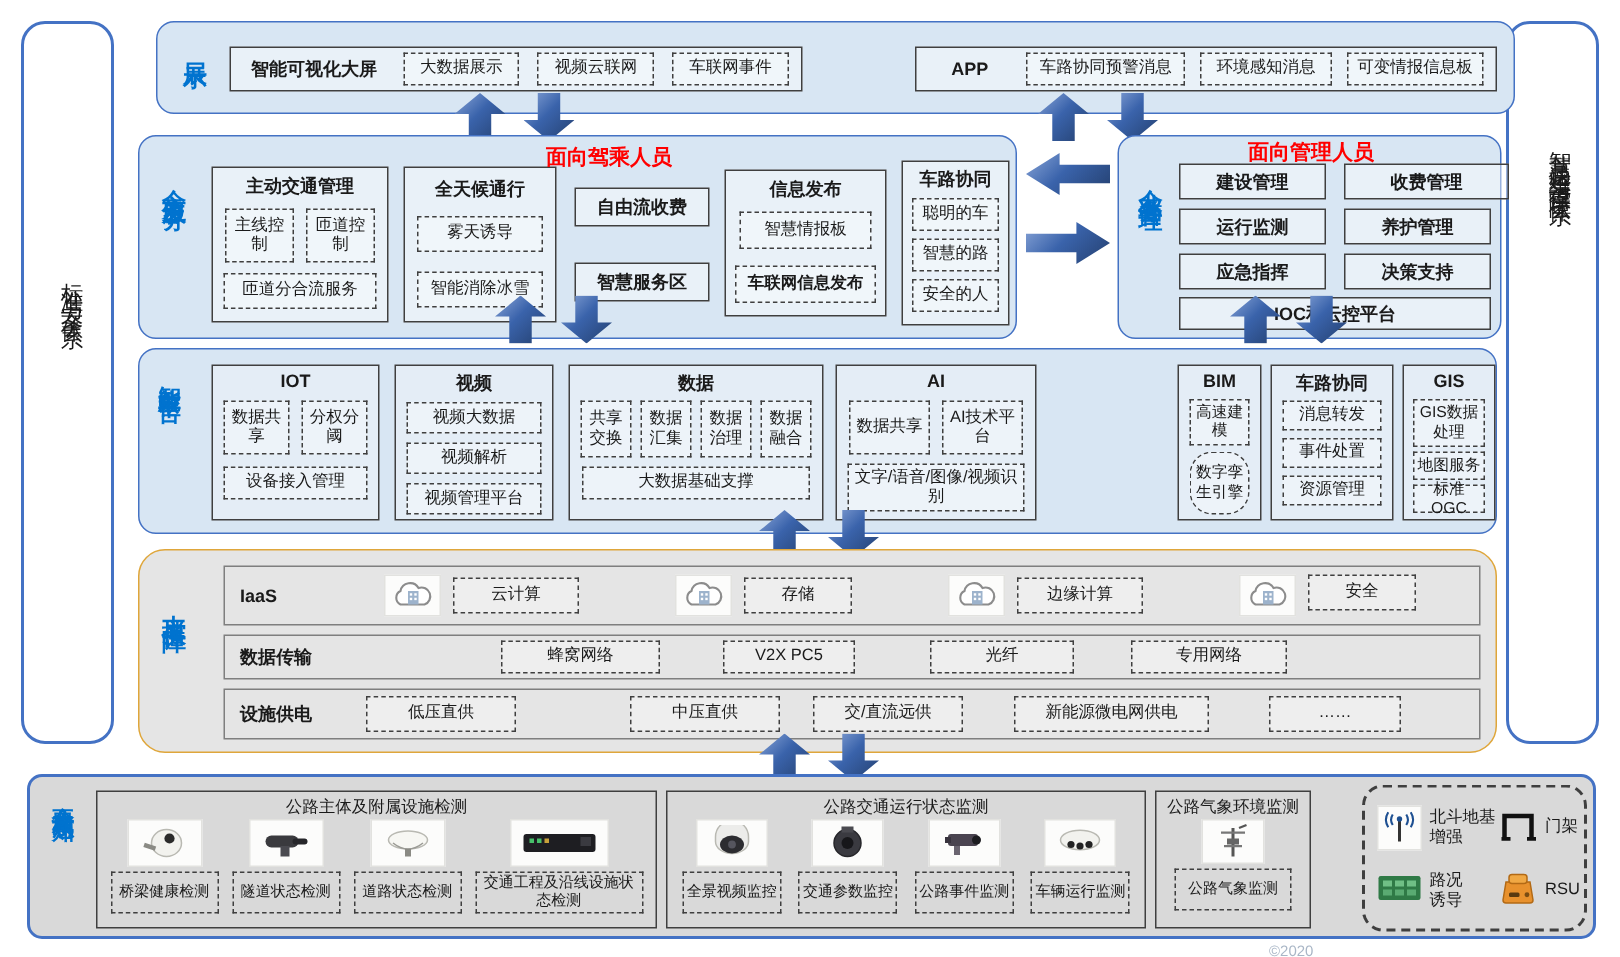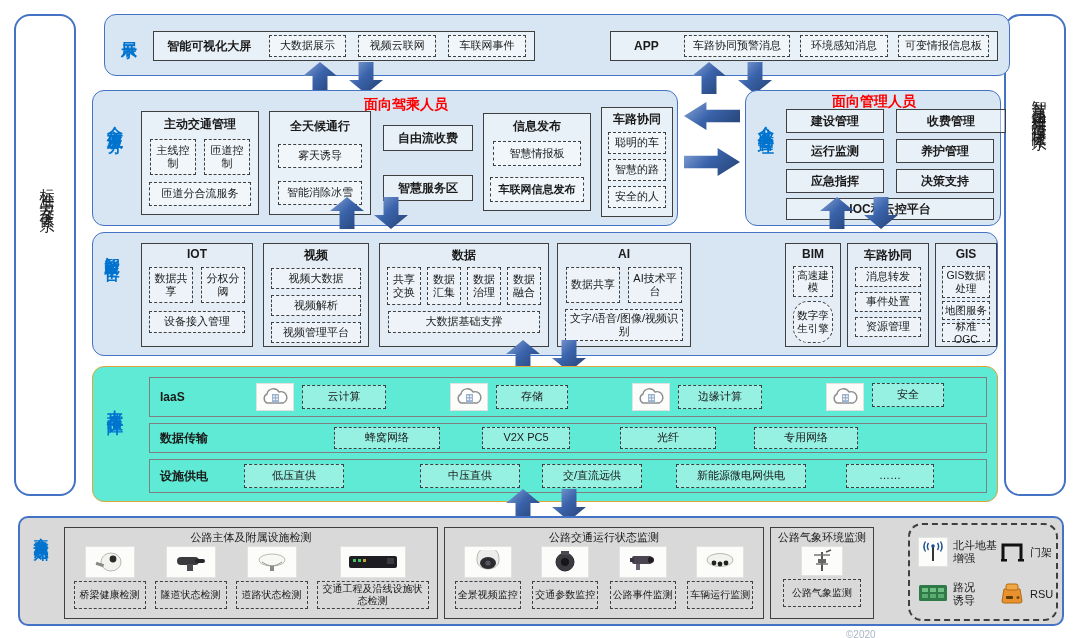--- a/index.html
+++ b/index.html
@@ -1,19 +1,19 @@
 <!DOCTYPE html>
 <html><head>
 <meta charset="utf-8">
 <style>
   html,body{margin:0;padding:0;background:#fff;}
   .canvas{position:relative;width:1080px;height:638px;background:#fff;overflow:hidden;
           font-family:"Liberation Sans","DejaVu Sans",sans-serif;color:#1a1a1a;}
   .sec{position:absolute;border:1.6px solid #4472c4;border-radius:12px;background:#d8e6f3;box-sizing:border-box;}
-  .sec.yellow{background:#5eead4;border-color:#dfa63a;}
+  .sec.yellow{background:#e5e5e5;border-color:#dfa63a;border-radius:18px;}
   .sec.gray{background:#d9d9d9;border-radius:10px;}
   .sec.white{background:#fff;border-radius:16px;border-width:2px;}
   .vlab{position:absolute;writing-mode:vertical-rl;text-orientation:upright;font-weight:bold;
         color:#0073cf;font-size:16px;letter-spacing:3px;line-height:1;}
   .vlab.dark{color:#1a1a1a;font-weight:normal;font-size:15px;letter-spacing:5px;}
   .gbox{position:absolute;border:1px solid #3f3f3f;background:rgba(255,255,255,0.45);box-sizing:border-box;}
   .gtitle{font-weight:bold;font-size:12px;text-align:center;}
   .db{border:1px dashed #3f3f3f;background:rgba(255,255,255,0.35);display:flex;align-items:center;
       justify-content:center;text-align:center;font-size:11px;line-height:1.2;padding:1px 2px;box-sizing:border-box;}
   .sb{position:absolute;border:1px solid #3f3f3f;background:rgba(255,255,255,0.45);display:flex;align-items:center;

